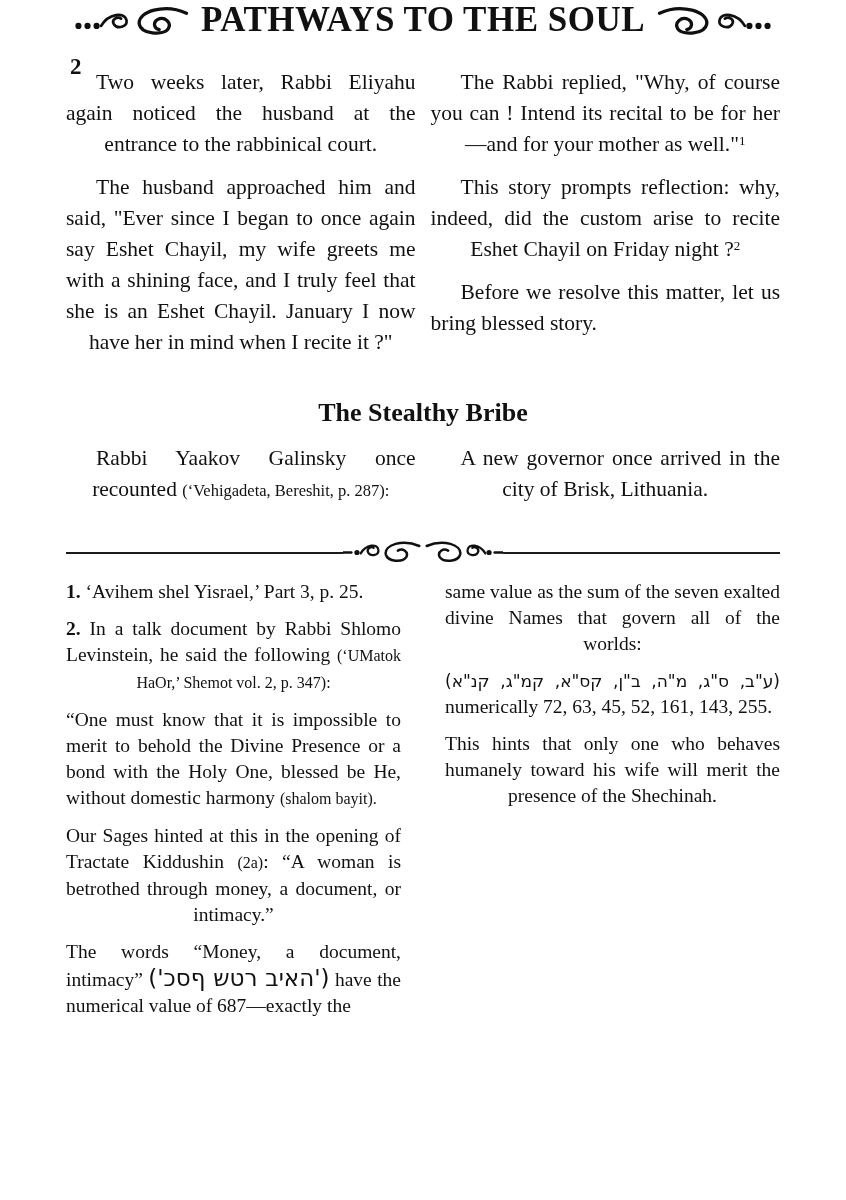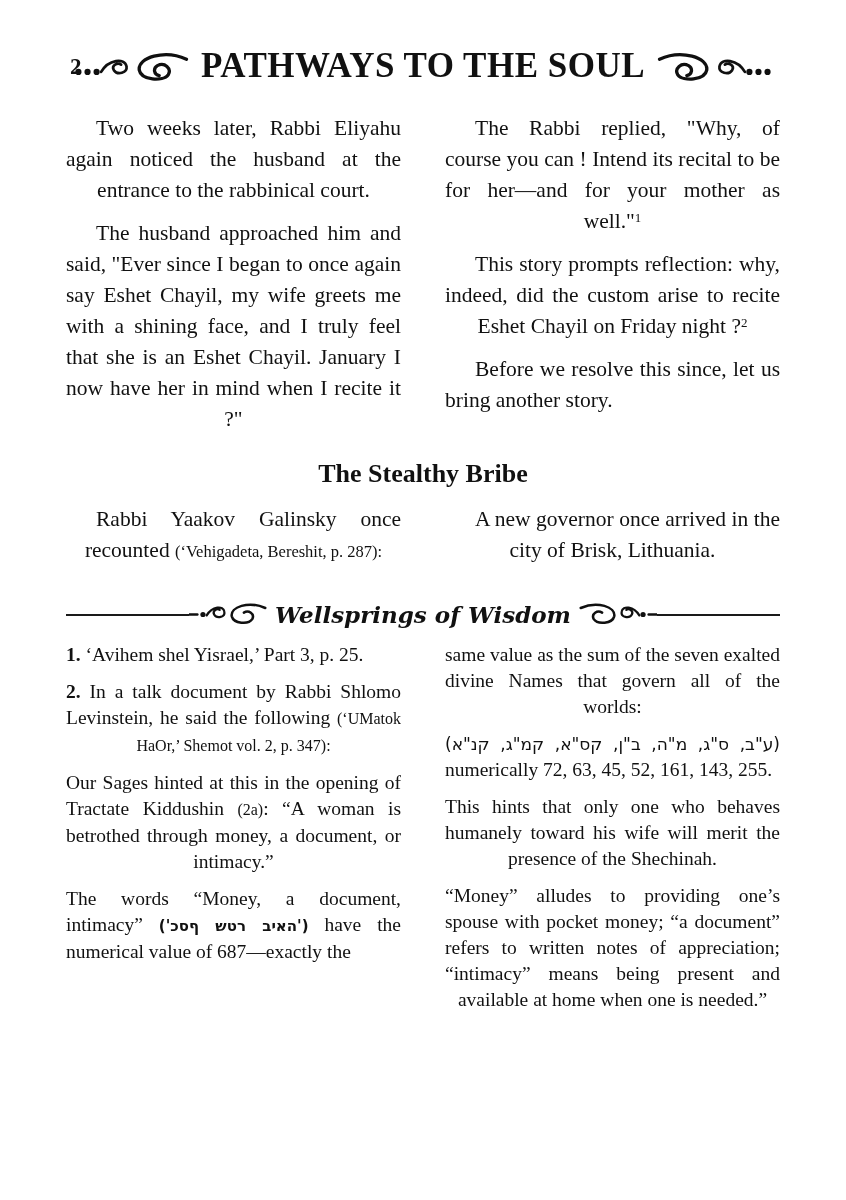--- a/index.html
+++ b/index.html
@@ -15,21 +15,21 @@
     overflow: hidden;
   }
   
   .page-number {
     position: absolute;
     left: 70px;
     top: 54px;
     font-size: 23px;
     font-weight: bold;
   }
-  .header { padding-top: 46px; text-align: center; }
+  .header { text-align: center; }
   .title-row {
     display: flex;
     justify-content: center;
     align-items: center;
     gap: 10px;
   }
   .main-title {
     font-size: 35px;
     font-weight: bold;
     letter-spacing: 0.5px;
@@ -42,41 +42,41 @@
     font-size: 18.5px;
     font-weight: bold;
   }
   
   .cols {
     display: flex;
     gap: 44px;
     padding: 0 66px;
   }
   .col { flex: 1 1 0; min-width: 0; }
-  .story { margin-top: 27px; }
+  .story { margin-top: 27px; gap: 15px; }
   .story p {
     font-size: 21.5px;
     line-height: 31px;
     text-align: justify;
     text-align-last: center;
     text-indent: 30px;
     margin-bottom: 12px;
   }
   .story p.last-left { text-align-last: left; }
   sup.fn-ref {
     font-size: 13px;
     line-height: 0;
     vertical-align: 6px;
   }
   .small-inline { font-size: 16.5px; }
   .section-heading {
     text-align: center;
     font-size: 26px;
     font-weight: bold;
-    margin: 12px 0 15px 0;
+    margin: 28px 0 15px 0;
   }
   
   .divider {
     display: flex;
     align-items: center;
     margin: 22px 66px 14px 66px;
   }
   .divider .rule {
     flex: 1 1 auto;
     height: 0;
@@ -100,22 +100,21 @@
     line-height: 26px;
     text-align: justify;
     text-align-last: center;
     margin-bottom: 11px;
   }
   .fn p.last-left { text-align-last: left; }
   .fn-num { font-weight: bold; }
   .fn-small { font-size: 16px; }
   .hebrew {
     font-family: "DejaVu Sans", sans-serif;
-    font-size: 15px;
-    font-weight: bold;
+    font-size: 23px;
   }
   
   .bidi-ltr { direction: ltr; unicode-bidi: bidi-override; }
   .hebrew-line {
     display: block;
     direction: rtl;
     unicode-bidi: isolate;
     text-align: justify;
     text-align-last: justify;
     font-family: "DejaVu Sans", sans-serif;
@@ -156,21 +155,21 @@
   </div>
 
   <div class="cols story">
     <div class="col">
       <p>Two weeks later, Rabbi Eliyahu again noticed the husband at the entrance to the rabbinical court.</p>
       <p>The husband approached him and said, "Ever since I began to once again say Eshet Chayil, my wife greets me with a shining face, and I truly feel that she is an Eshet Chayil. January I now have her in mind when I recite it ?"</p>
     </div>
     <div class="col">
       <p><span>The Rabbi replied, "Why, of course you can ! Intend its recital to be for her—and for your mother as well."</span><sup class="fn-ref">1</sup></p>
       <p><span>This story prompts reflection: why, indeed, did the custom arise to recite Eshet Chayil on Friday night ?</span><sup class="fn-ref">2</sup></p>
-      <p class="last-left">Before we resolve this since, let us bring another story.</p>
+      <p class="last-left">Before we resolve this matter, let us bring blessed story.</p>
     </div>
   </div>
 
   <div class="section-heading">The Stealthy Bribe</div>
 
   <div class="cols story" style="margin-top:12px">
     <div class="col">
       <p><span>Rabbi Yaakov Galinsky once recounted</span> <span class="small-inline">(‘Vehigadeta, Bereshit, p. 287):</span></p>
     </div>
     <div class="col">
@@ -181,43 +180,42 @@
   <div class="divider">
     <div class="rule"></div>
     <svg class="dvg" viewBox="0 0 86 26">
       <g fill="none" stroke="#101010" stroke-linecap="round">
         <path d="M0 13 H9" stroke-width="2.6"></path>
         <circle cx="15" cy="13" r="2.8" fill="#101010" stroke="none"></circle>
         <path d="M19 14 C25 4 37 3 38 10 C39 16 30 18 27 13 C25 9 30 6 33 8" stroke-width="2.4"></path>
         <path d="M82 6 C64 -2 44 5 46 15 C48 23 64 24 68 18 C71 12 64 8 59 11" stroke-width="2.7"></path>
       </g>
     </svg>
-    <span class="wellsprings-label">Wellsprings of Wisdom</span>
     <svg class="dvg mirror" viewBox="0 0 86 26">
       <g fill="none" stroke="#101010" stroke-linecap="round">
         <path d="M0 13 H9" stroke-width="2.6"></path>
         <circle cx="15" cy="13" r="2.8" fill="#101010" stroke="none"></circle>
         <path d="M19 14 C25 4 37 3 38 10 C39 16 30 18 27 13 C25 9 30 6 33 8" stroke-width="2.4"></path>
         <path d="M82 6 C64 -2 44 5 46 15 C48 23 64 24 68 18 C71 12 64 8 59 11" stroke-width="2.7"></path>
       </g>
     </svg>
     <div class="rule"></div>
   </div>
 
   <div class="cols fn footnotes">
     <div class="col">
       <p class="last-left"><span class="fn-num">1.</span> <span>‘Avihem shel Yisrael,’ Part 3, p. 25.</span></p>
       <p><span class="fn-num">2.</span> <span>In a talk document by Rabbi Shlomo Levinstein, he said the following</span> <span class="fn-small">(‘UMatok HaOr,’ Shemot vol. 2, p. 347):</span></p>
+      <p class="last-left"><span>“One must know that it is impossible to merit to behold the Divine Presence or a bond with the Holy One, blessed be He, without domestic harmony</span> <span class="fn-small">(shalom bayit).</span></p>
       <p><span>Our Sages hinted at this in the opening of Tractate Kiddushin</span> <span class="fn-small">(2a)</span><span>: “A woman is betrothed through money, a document, or intimacy.”</span></p>
       <p class="last-left"><span>The words “Money, a document, intimacy”</span> <span class="hebrew bidi-ltr">('כסף שטר ביאה')</span> <span>have the numerical value of 687—exactly the</span></p>
     </div>
     <div class="col">
       <p>same value as the sum of the seven exalted divine Names that govern all of the worlds:</p>
       <p class="last-left">
           <span class="hebrew-line">(ע"ב, ס"ג, מ"ה, ב"ן, קס"א, קמ"ג, קנ"א)</span>
           <span class="block-line">numerically 72, 63, 45, 52, 161, 143, 255.</span>
         </p>
       <p>This hints that only one who behaves humanely toward his wife will merit the presence of the Shechinah.</p>
-      <p>“Money” alludes to providing one’s spouse with pocket money; “a document” refers to written notes of appreciation; “intimacy” means being present and available at home when one is needed.”</p>
     </div>
   </div>
 
 </div>
 
 </body></html>

